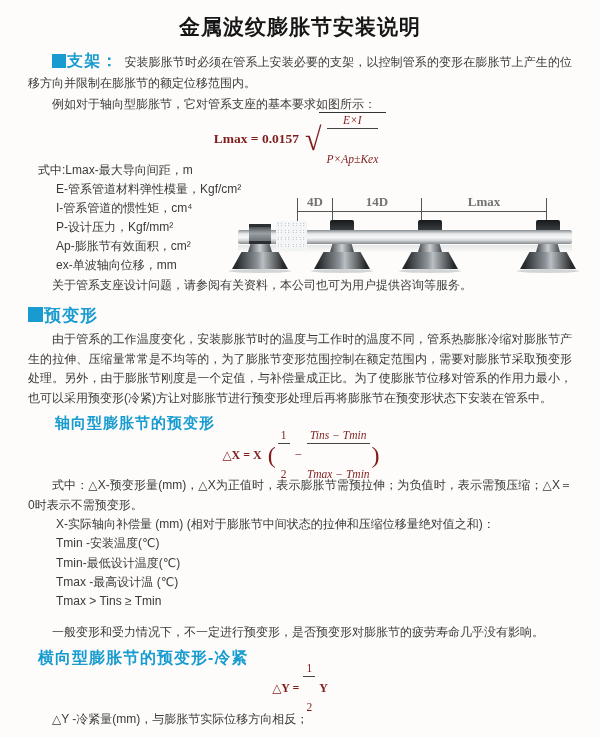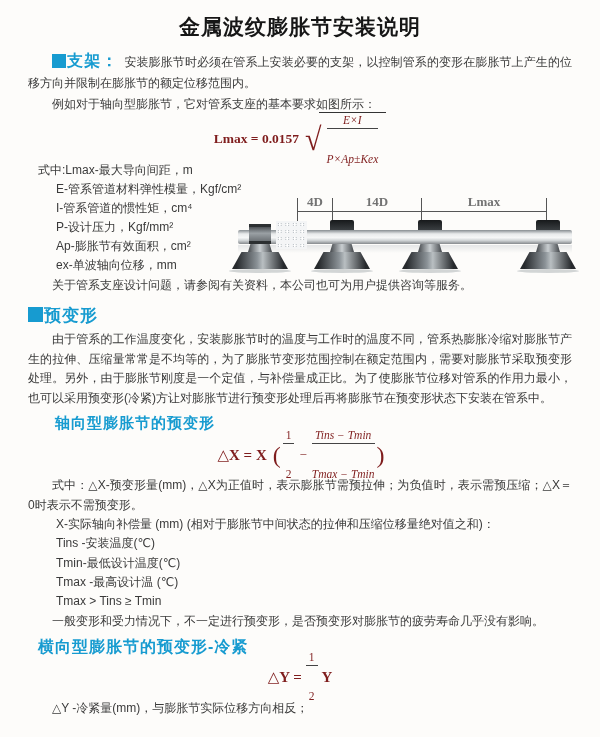--- a/index.html
+++ b/index.html
@@ -45,21 +45,21 @@
   .flhs{font-weight:bold;font-size:13.5px;margin-right:6px;}
   .sqrt{display:inline-flex;align-items:center;}
   .rad{font-size:30px;font-weight:400;line-height:1;margin-right:-3px;transform:scaleY(1.08);}
   .frac{display:inline-flex;flex-direction:column;text-align:center;font-size:11.5px;line-height:13px;gap:23px;}
   .radfrac{border-top:1.5px solid #333;padding:1px 8px 0;font-style:italic;}
   .frac .num{border-bottom:1px solid #444;padding:0 3px 1px;}
   .frac .den{padding-top:1px;}
 
   .f2{height:36px;margin:4px 0 2px;}
   .f3{height:30px;margin:4px 0 2px;}
-  .flhs2{font-weight:bold;font-size:15px;margin:0 4px;}
+  .flhs2{font-weight:bold;font-size:12px;margin:0 4px;}
   .paren{font-size:24px;font-weight:300;margin:0 2px;line-height:1;}
   .minus{margin:0 5px;font-size:13px;}
   .ital{font-style:italic;}
 
   
   .defs{margin:5px 0 0;}
   .def{margin-left:38px;font-size:12px;line-height:19px;}
   .def.ind{margin-left:56px;}
   .items{margin:0;}
   .item{margin-left:56px;font-size:12px;line-height:19.3px;}
@@ -211,27 +211,27 @@
       <span class="num">Tins − Tmin</span>
       <span class="den">Tmax − Tmin</span>
     </span>
     <span class="paren">)</span>
   </div>
 
   <p class="body indent" style="line-height:20px;">式中：△X-预变形量(mm)，△X为正值时，表示膨胀节需预拉伸；为负值时，表示需预压缩；△X＝0时表示不需预变形。</p>
 
   <div class="items">
     <div class="item">X-实际轴向补偿量 (mm) (相对于膨胀节中间状态的拉伸和压缩位移量绝对值之和)：</div>
-    <div class="item">Tins -安装温度(℃)</div>
+    <div class="item">Tmin -安装温度(℃)</div>
     <div class="item">Tmin-最低设计温度(℃)</div>
     <div class="item">Tmax -最高设计温 (℃)</div>
     <div class="item">Tmax &gt; Tins ≥ Tmin</div>
   </div>
 
-  <p class="body indent" style="line-height:19px;margin-top:1px;">一般变形和受力情况下，不一定进行预变形，是否预变形对膨胀节的疲劳寿命几乎没有影响。</p>
+  <p class="body indent" style="line-height:19px;margin-top:12px;">一般变形和受力情况下，不一定进行预变形，是否预变形对膨胀节的疲劳寿命几乎没有影响。</p>
 
   <h3 class="h3b">横向型膨胀节的预变形-冷紧</h3>
 
   <div class="formula f3">
     <span class="flhs2">△Y =</span>
     <span class="frac">
       <span class="num">1</span>
       <span class="den">2</span>
     </span>
     <span class="flhs2">Y</span>

